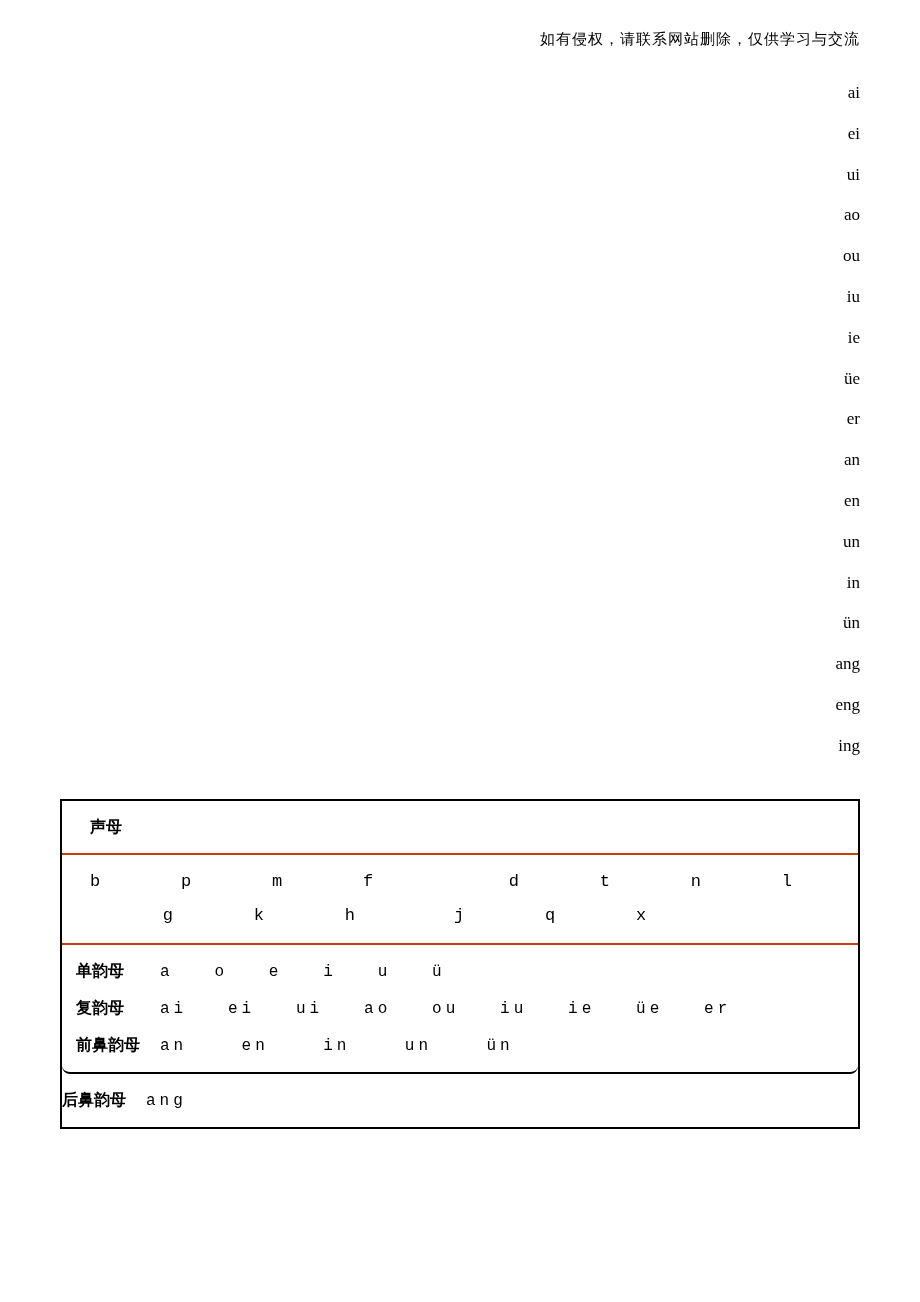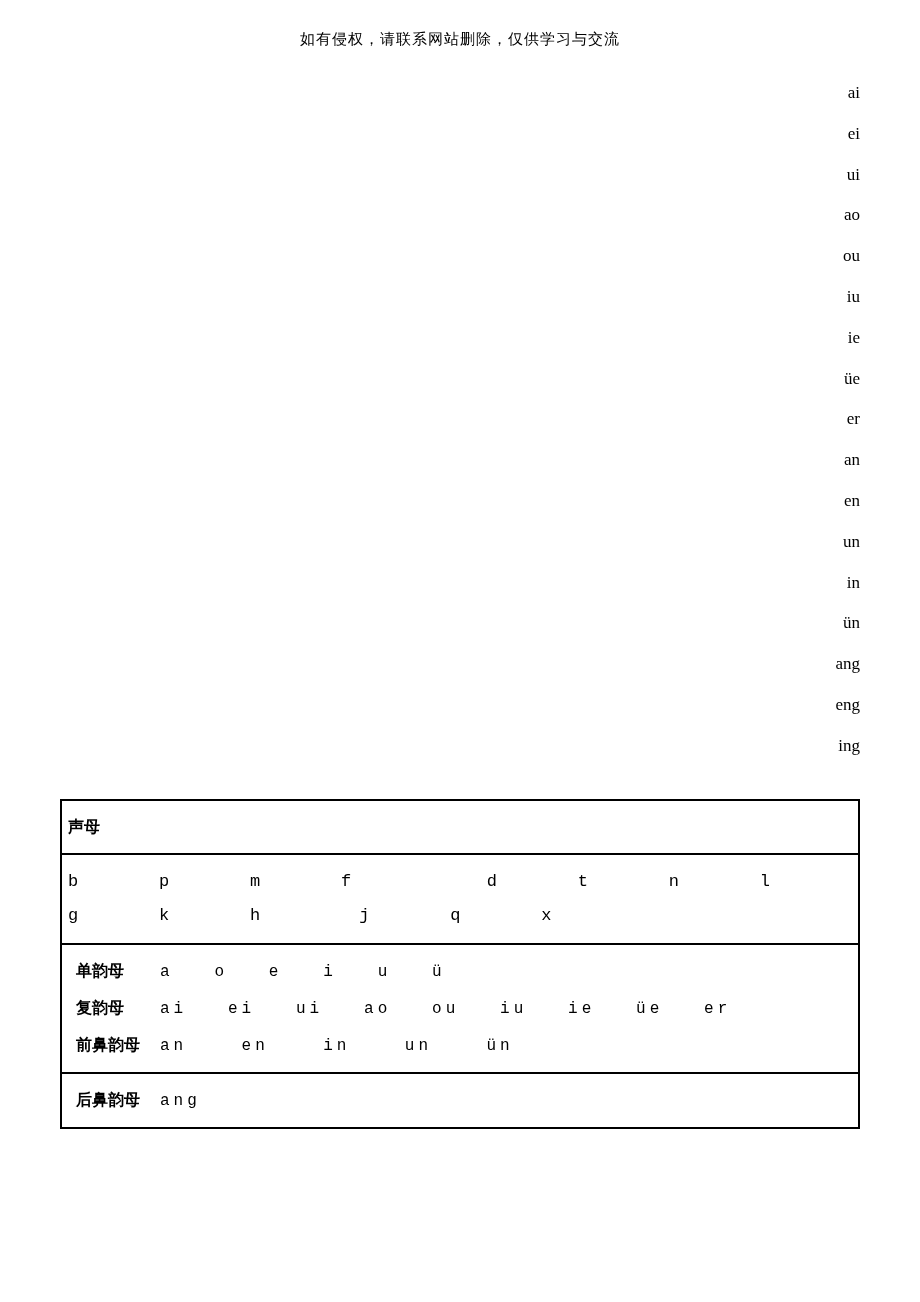--- a/index.html
+++ b/index.html
@@ -12,21 +12,21 @@
       background: #ffffff;
       font-family: "SimSun", "宋体", serif;
       font-size: 16px;
       color: #000000;
       width: 920px;
       min-height: 1302px;
       padding: 30px 60px;
     }
 
     .header-notice {
-      text-align: center;
+      text-align: right;
       font-size: 15px;
       margin-bottom: 24px;
       letter-spacing: 1px;
     }
 
     .pinyin-list {
       margin-left: 20px;
     }
 
     .pinyin-item {
@@ -37,22 +37,22 @@
       text-align: right;
     }
 
     .table-section {
       border: 2px solid #000;
       margin-top: 32px;
       width: 100%;
     }
 
     .table-row {
-      border-bottom: 2px solid #000000;
-      padding: 10px 6px;
+      border-bottom: 2px solid #c2410c;
+      padding: 10px 28px;
       font-family: "SimSun", "宋体", serif;
       font-size: 16px;
       line-height: 2;
     }
 
     .table-row:last-child {
       border-bottom: none;
     }
 
     .table-row.shengmu-row {
@@ -67,20 +67,21 @@
 
     .shengmu-chars {
       font-family: "Courier New", monospace;
       font-size: 17px;
       letter-spacing: 8px;
     }
 
     .yunmu-section {
       border-bottom: 2px solid #000;
       padding: 8px 14px;
+      border-radius: 8px;
     }
 
     .yunmu-line {
       font-family: "SimSun", "宋体", serif;
       font-size: 16px;
       line-height: 2.2;
     }
 
     .yunmu-label {
       font-weight: bold;
@@ -88,21 +89,21 @@
       min-width: 80px;
     }
 
     .yunmu-chars {
       font-family: "Courier New", monospace;
       font-size: 16px;
       letter-spacing: 4px;
     }
 
     .partial-row {
-      padding: 8px 14px;
+      padding: 8px 0;
       font-family: "SimSun", "宋体", serif;
       font-size: 16px;
       line-height: 2.2;
     }
   </style>
 </head>
 <body>
 
 <div class="header-notice">
   <span>如有侵权，请联系网站删除，仅供学习与交流</span>

